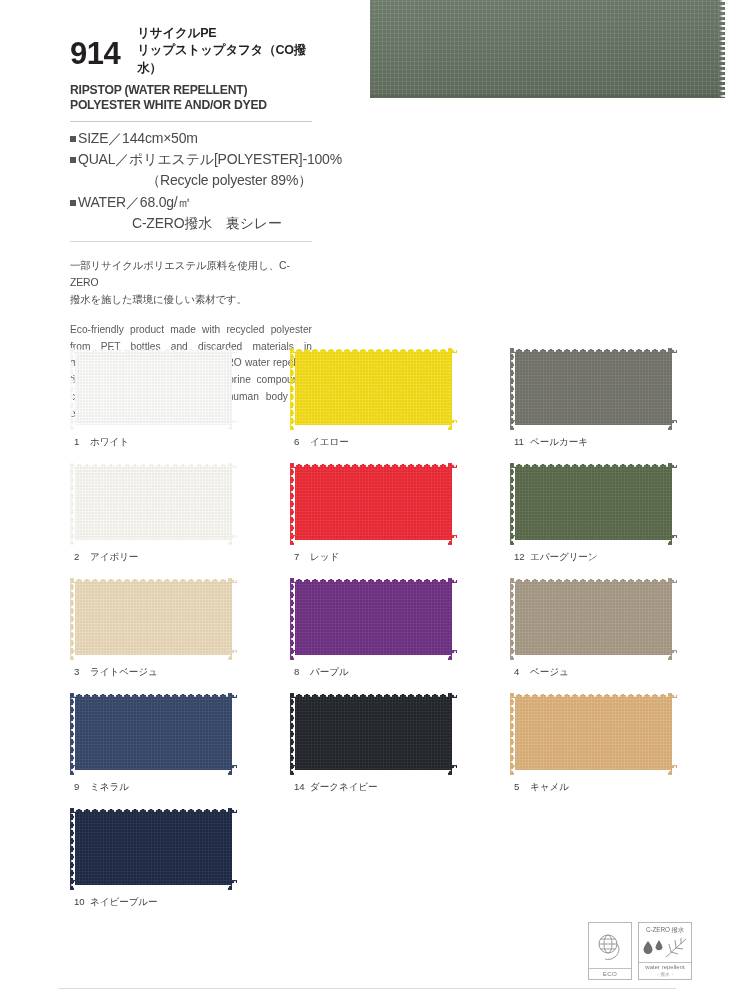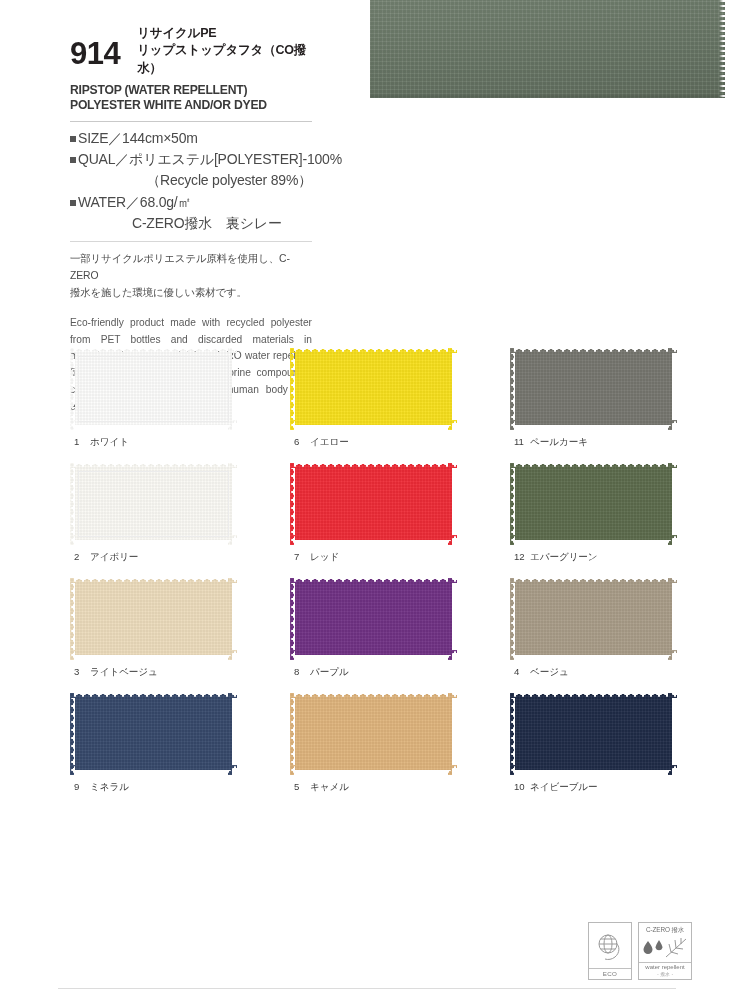--- a/index.html
+++ b/index.html
@@ -107,21 +107,21 @@
     width: 6px;
     height: 6px;
     background: #555;
     margin-right: 2px;
     vertical-align: 1px;
   }
   .spec-indent { padding-left: 48px; text-align: right; }
   .spec-indent2 { padding-left: 62px; }
 
   .desc-jp {
-    margin-top: 9px;
+    margin-top: 16px;
     font-size: 10.4px;
     line-height: 1.62;
     color: #4a4a4a;
     letter-spacing: -0.1px;
   }
   .desc-en {
     margin-top: 13px;
     font-size: 10.2px;
     line-height: 1.66;
     color: #5a5a5a;
@@ -391,20 +391,26 @@
       <div class="swatch-label"><span class="num">4</span><span>ベージュ</span></div>
     </div>
     <div class="swatch-cell">
       <div class="swatch-chip-wrap">
         <div class="swatch-chip" style="background-color: rgb(54, 73, 107);"></div>
       </div>
       <div class="swatch-label"><span class="num">9</span><span>ミネラル</span></div>
     </div>
     <div class="swatch-cell">
       <div class="swatch-chip-wrap">
+        <div class="swatch-chip" style="background-color: rgb(35, 38, 43);"></div>
+      </div>
+      <div class="swatch-label"><span class="num">14</span><span>ダークネイビー</span></div>
+    </div>
+    <div class="swatch-cell">
+      <div class="swatch-chip-wrap">
         <div class="swatch-chip" style="background-color: rgb(223, 180, 124);"></div>
       </div>
       <div class="swatch-label"><span class="num">5</span><span>キャメル</span></div>
     </div>
     <div class="swatch-cell">
       <div class="swatch-chip-wrap">
         <div class="swatch-chip" style="background-color: rgb(31, 43, 71);"></div>
       </div>
       <div class="swatch-label"><span class="num">10</span><span>ネイビーブルー</span></div>
     </div>

